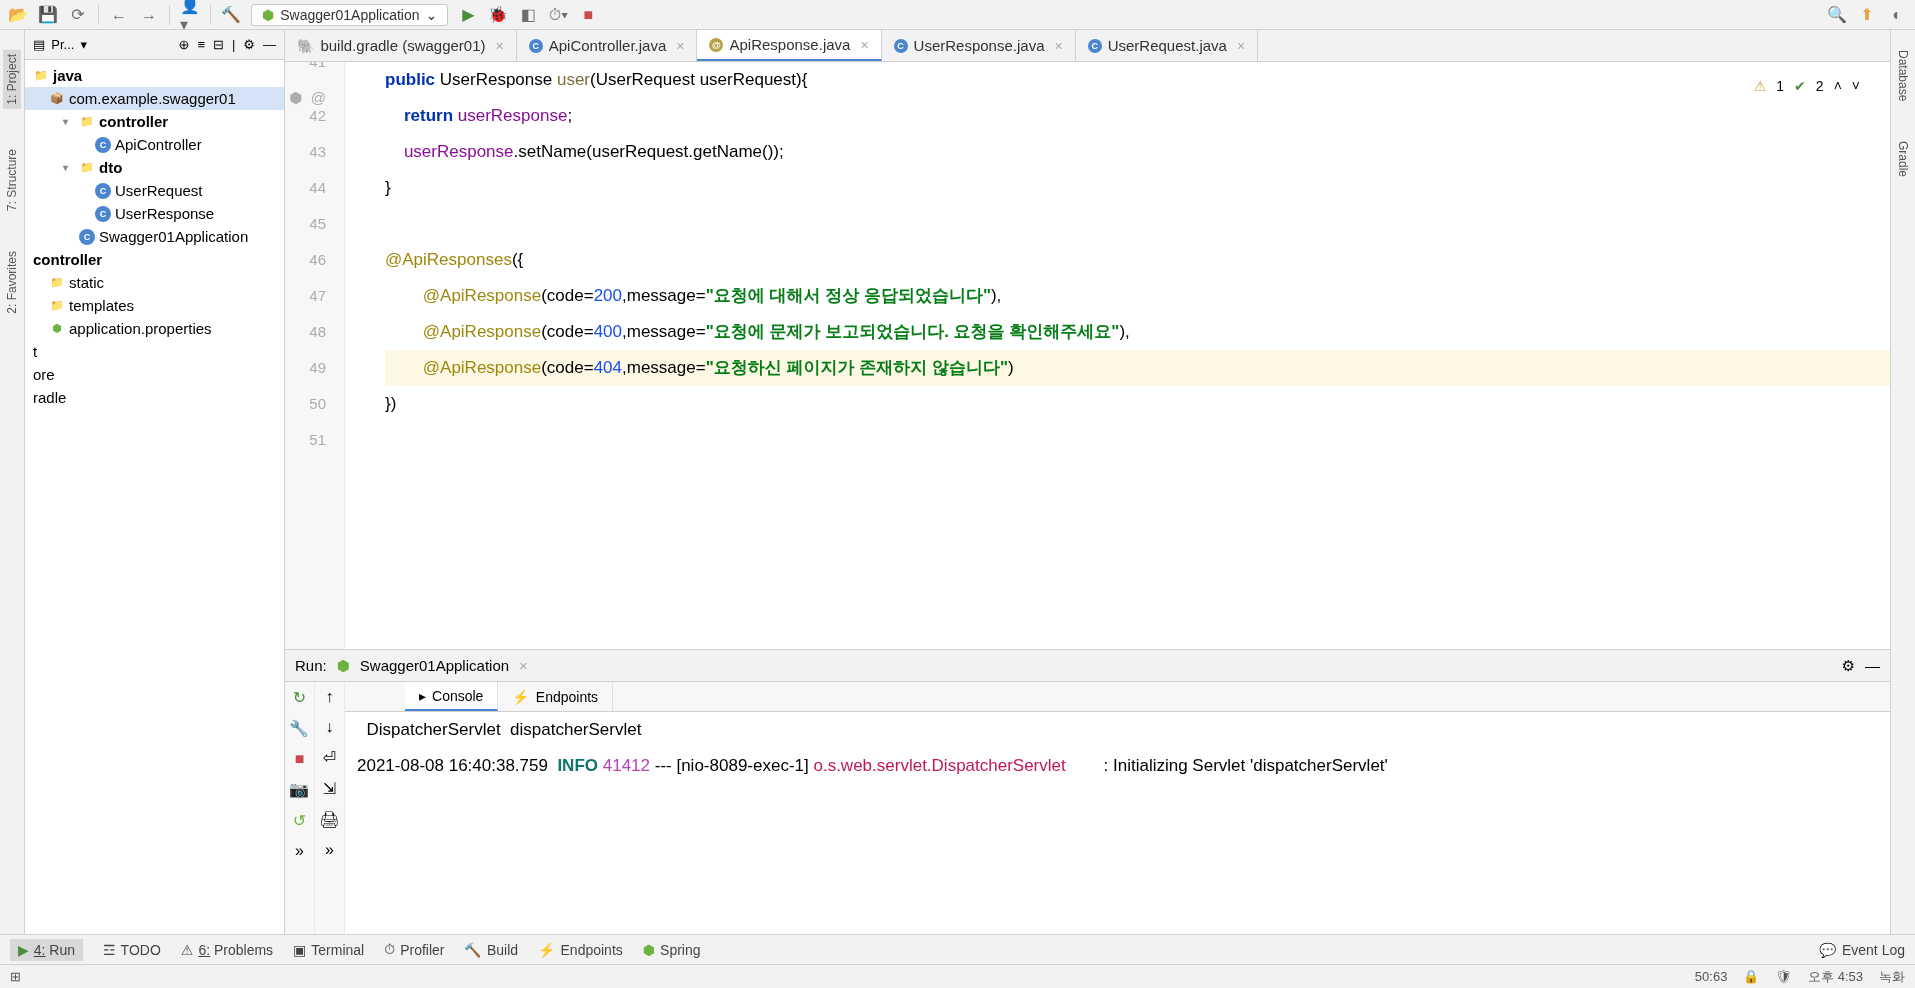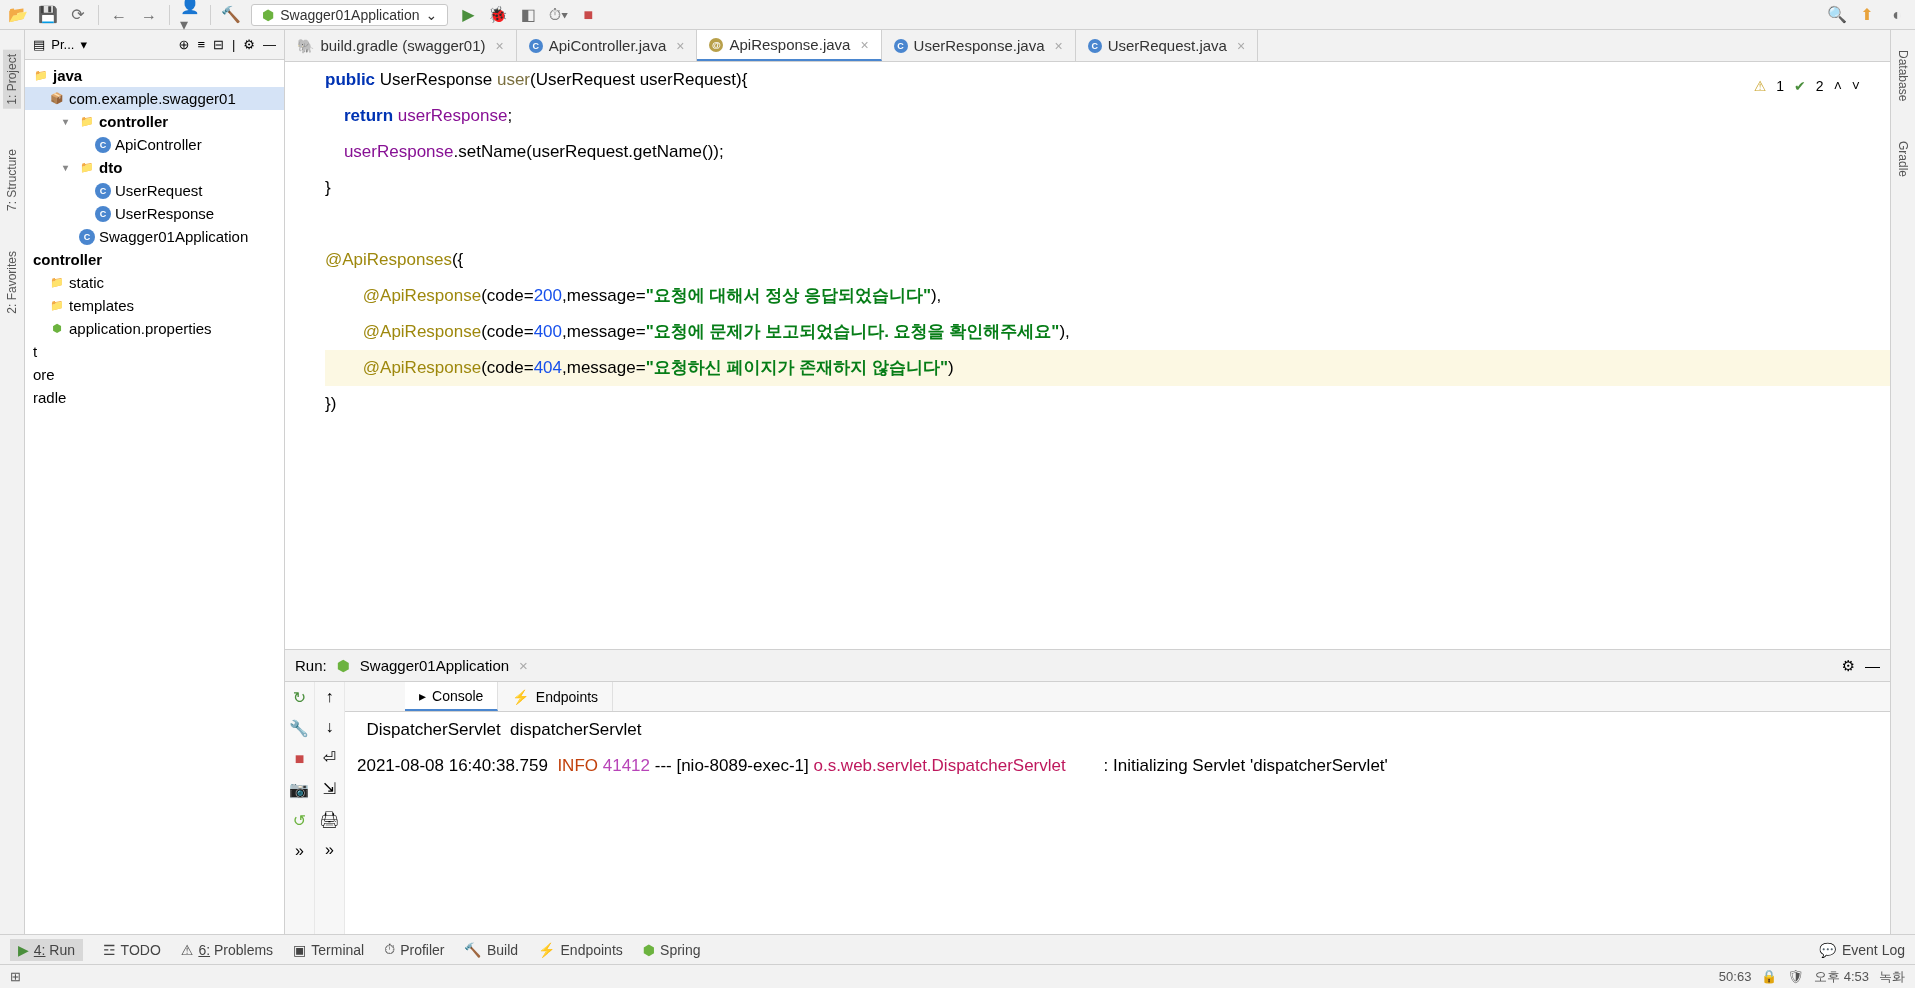--- a/index.html
+++ b/index.html
@@ -68,33 +68,33 @@
 .run-panel { height: 285px; background: #fff; border-top: 1px solid #d0d0d0; display: flex; flex-direction: column; }
 .run-header { height: 32px; background: #f2f2f2; border-bottom: 1px solid #d0d0d0; display: flex; align-items: center; padding: 0 10px; gap: 10px; font-size: 15px; }
 .run-tabs { height: 30px; background: #f7f7f7; border-bottom: 1px solid #d0d0d0; display: flex; align-items: stretch; padding-left: 60px; }
 .run-tab { padding: 0 14px; display: flex; align-items: center; gap: 6px; font-size: 14px; cursor: pointer; border-right: 1px solid #e0e0e0; }
 .run-tab.active { background: #fff; border-bottom: 2px solid #4a86cf; }
 .run-body { flex: 1; display: flex; }
 .run-left-icons { width: 30px; background: #f7f7f7; border-right: 1px solid #e8e8e8; display: flex; flex-direction: column; align-items: center; padding-top: 6px; gap: 12px; }
 .run-left-icons2 { width: 30px; background: #f7f7f7; border-right: 1px solid #e8e8e8; display: flex; flex-direction: column; align-items: center; padding-top: 6px; gap: 12px; }
 .console { flex: 1; font-family: 'Consolas', monospace; font-size: 17px; line-height: 36px; padding: 0 12px; overflow: auto; }
 .console-line { white-space: pre-wrap; }
-.c-info { color: #c2410c; }
+.c-info { color: #0f766e; font-weight: bold; }
 .c-pid { color: #b844b8; }
 .c-link { color: #be185d; }
 
 
 .bottom-bar { height: 30px; background: #f2f2f2; border-top: 1px solid #d0d0d0; display: flex; align-items: center; padding: 0 10px; gap: 20px; font-size: 14px; }
 .bottom-item { display: flex; align-items: center; gap: 5px; cursor: pointer; color: #444; }
 .bottom-item u { text-decoration: underline; }
 .bottom-right { margin-left: auto; display: flex; gap: 14px; align-items: center; }
 
 
 .status-bar { height: 24px; background: #f2f2f2; border-top: 1px solid #d0d0d0; display: flex; align-items: center; padding: 0 10px; font-size: 13px; color: #555; }
-.status-right { margin-left: auto; display: flex; gap: 10px; align-items: center; }
+.status-right { margin-left: auto; display: flex; gap: 16px; align-items: center; }
 </style>
 </head>
 <body>
 
 <div class="toolbar">
   <span class="toolbar-icon">📂</span>
   <span class="toolbar-icon">💾</span>
   <span class="toolbar-icon">⟳</span>
   <span class="toolbar-sep"></span>
   <span class="toolbar-icon">←</span>
@@ -227,20 +227,33 @@
             <span>UserResponse.java</span>
             <span class="close">×</span>
           </div>
         <div class="editor-tab">
             <span class="tab-icon-c">C</span>
             <span>UserRequest.java</span>
             <span class="close">×</span>
           </div>
       </div>
       <div class="editor-body">
+        <div class="gutter">
+          <div class="gutter-line">41 &nbsp;⬢&nbsp;&nbsp;@</div>
+          <div class="gutter-line">42</div>
+          <div class="gutter-line">43</div>
+          <div class="gutter-line">44</div>
+          <div class="gutter-line">45</div>
+          <div class="gutter-line">46</div>
+          <div class="gutter-line">47</div>
+          <div class="gutter-line">48</div>
+          <div class="gutter-line">49</div>
+          <div class="gutter-line">50</div>
+          <div class="gutter-line">51</div>
+        </div>
         <div class="code">
           <div class="editor-status">
             <span class="warn-badge">⚠</span>
               <span>1</span>
             <span class="check-badge">✔</span>
               <span>2</span>
             <span>˄</span>
             <span>˅</span>
           </div>
           <div class="code-line"><span class="kw">public</span><span> UserResponse </span><span class="method">user</span><span>(UserRequest userRequest){</span></div>

